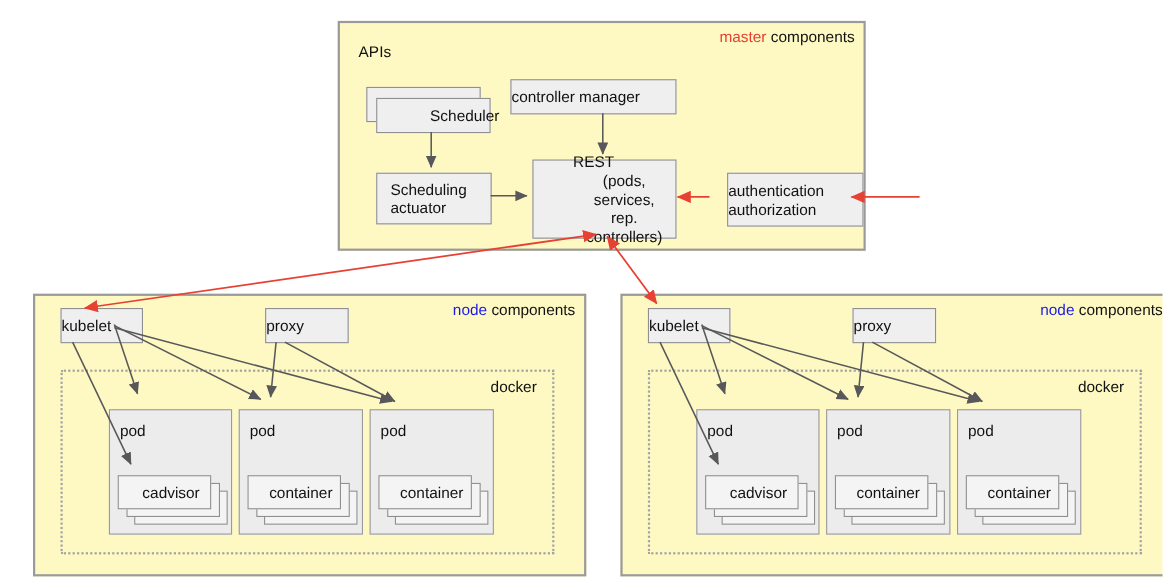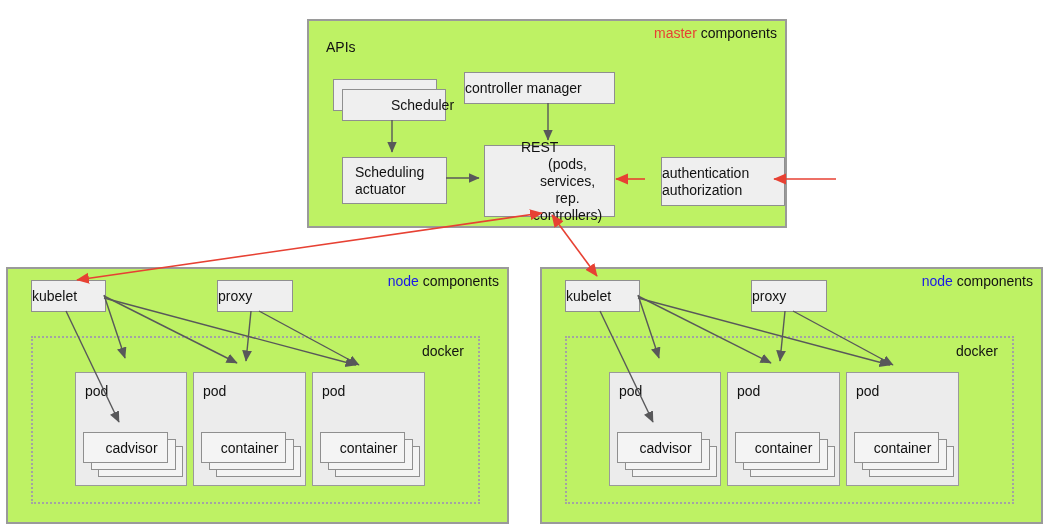--- a/index.html
+++ b/index.html
@@ -2,21 +2,21 @@
 <html><head>
 <meta charset="utf-8">
 <style>
   html,body{margin:0;padding:0;background:#ffffff;}
   .canvas{
     position:relative;width:1057px;height:532px;background:#ffffff;
     font-family:"Liberation Sans","DejaVu Sans",sans-serif;
     color:#111111;font-size:14px;overflow:hidden;
   }
   .outer-box{
-    position:absolute;background:#bef264;border:2px solid #9a9a9a;box-sizing:border-box;text-decoration:underline;
+    position:absolute;background:#fef9c3;border:2px solid #9a9a9a;box-sizing:border-box;text-decoration:underline;
   }
   .group-title{position:absolute;top:4px;right:8px;font-size:14px;color:#111;white-space:pre;}
   .group-title .accent-red{color:#e74133;}
   .group-title .accent-blue{color:#1a1ae6;}
   .shape{
     position:absolute;background:#efefef;border:1px solid #8f8f8f;box-sizing:border-box;
     display:flex;flex-direction:column;align-items:flex-start;justify-content:center;
     text-align:center;line-height:17px;font-size:14px;
   }
   .shadow-shape{position:absolute;background:#efefef;border:1px solid #8f8f8f;box-sizing:border-box;}
@@ -32,21 +32,21 @@
   .stack{position:absolute;left:7px;top:59px;width:101px;height:46px;}
   .stack .card{
     position:absolute;width:85px;height:31px;background:#f4f4f4;border:1px solid #8f8f8f;
     box-sizing:border-box;display:flex;align-items:center;justify-content:center;font-size:14px;padding-left:12px;
   }
   .stack .c3{left:15px;top:14px;}
   .stack .c2{left:8px;top:7px;}
   .stack .c1{left:0;top:0;}
   .overlay{position:absolute;left:0;top:0;width:1057px;height:532px;z-index:10;pointer-events:none;}
   
-  .node-box{width:503px;height:257px;}
+  .node-box{width:503px;height:257px;margin-left:24px;}
   .node-left{left:6px;top:267px;}
   .node-right{left:540px;top:267px;}
 </style>
 </head>
 <body>
 
 <div class="canvas">
 
   <div class="outer-box" style="left:307px;top:19px;width:480px;height:209px;">
     <div class="group-title"><span class="accent-red">master</span><span> components</span></div>

